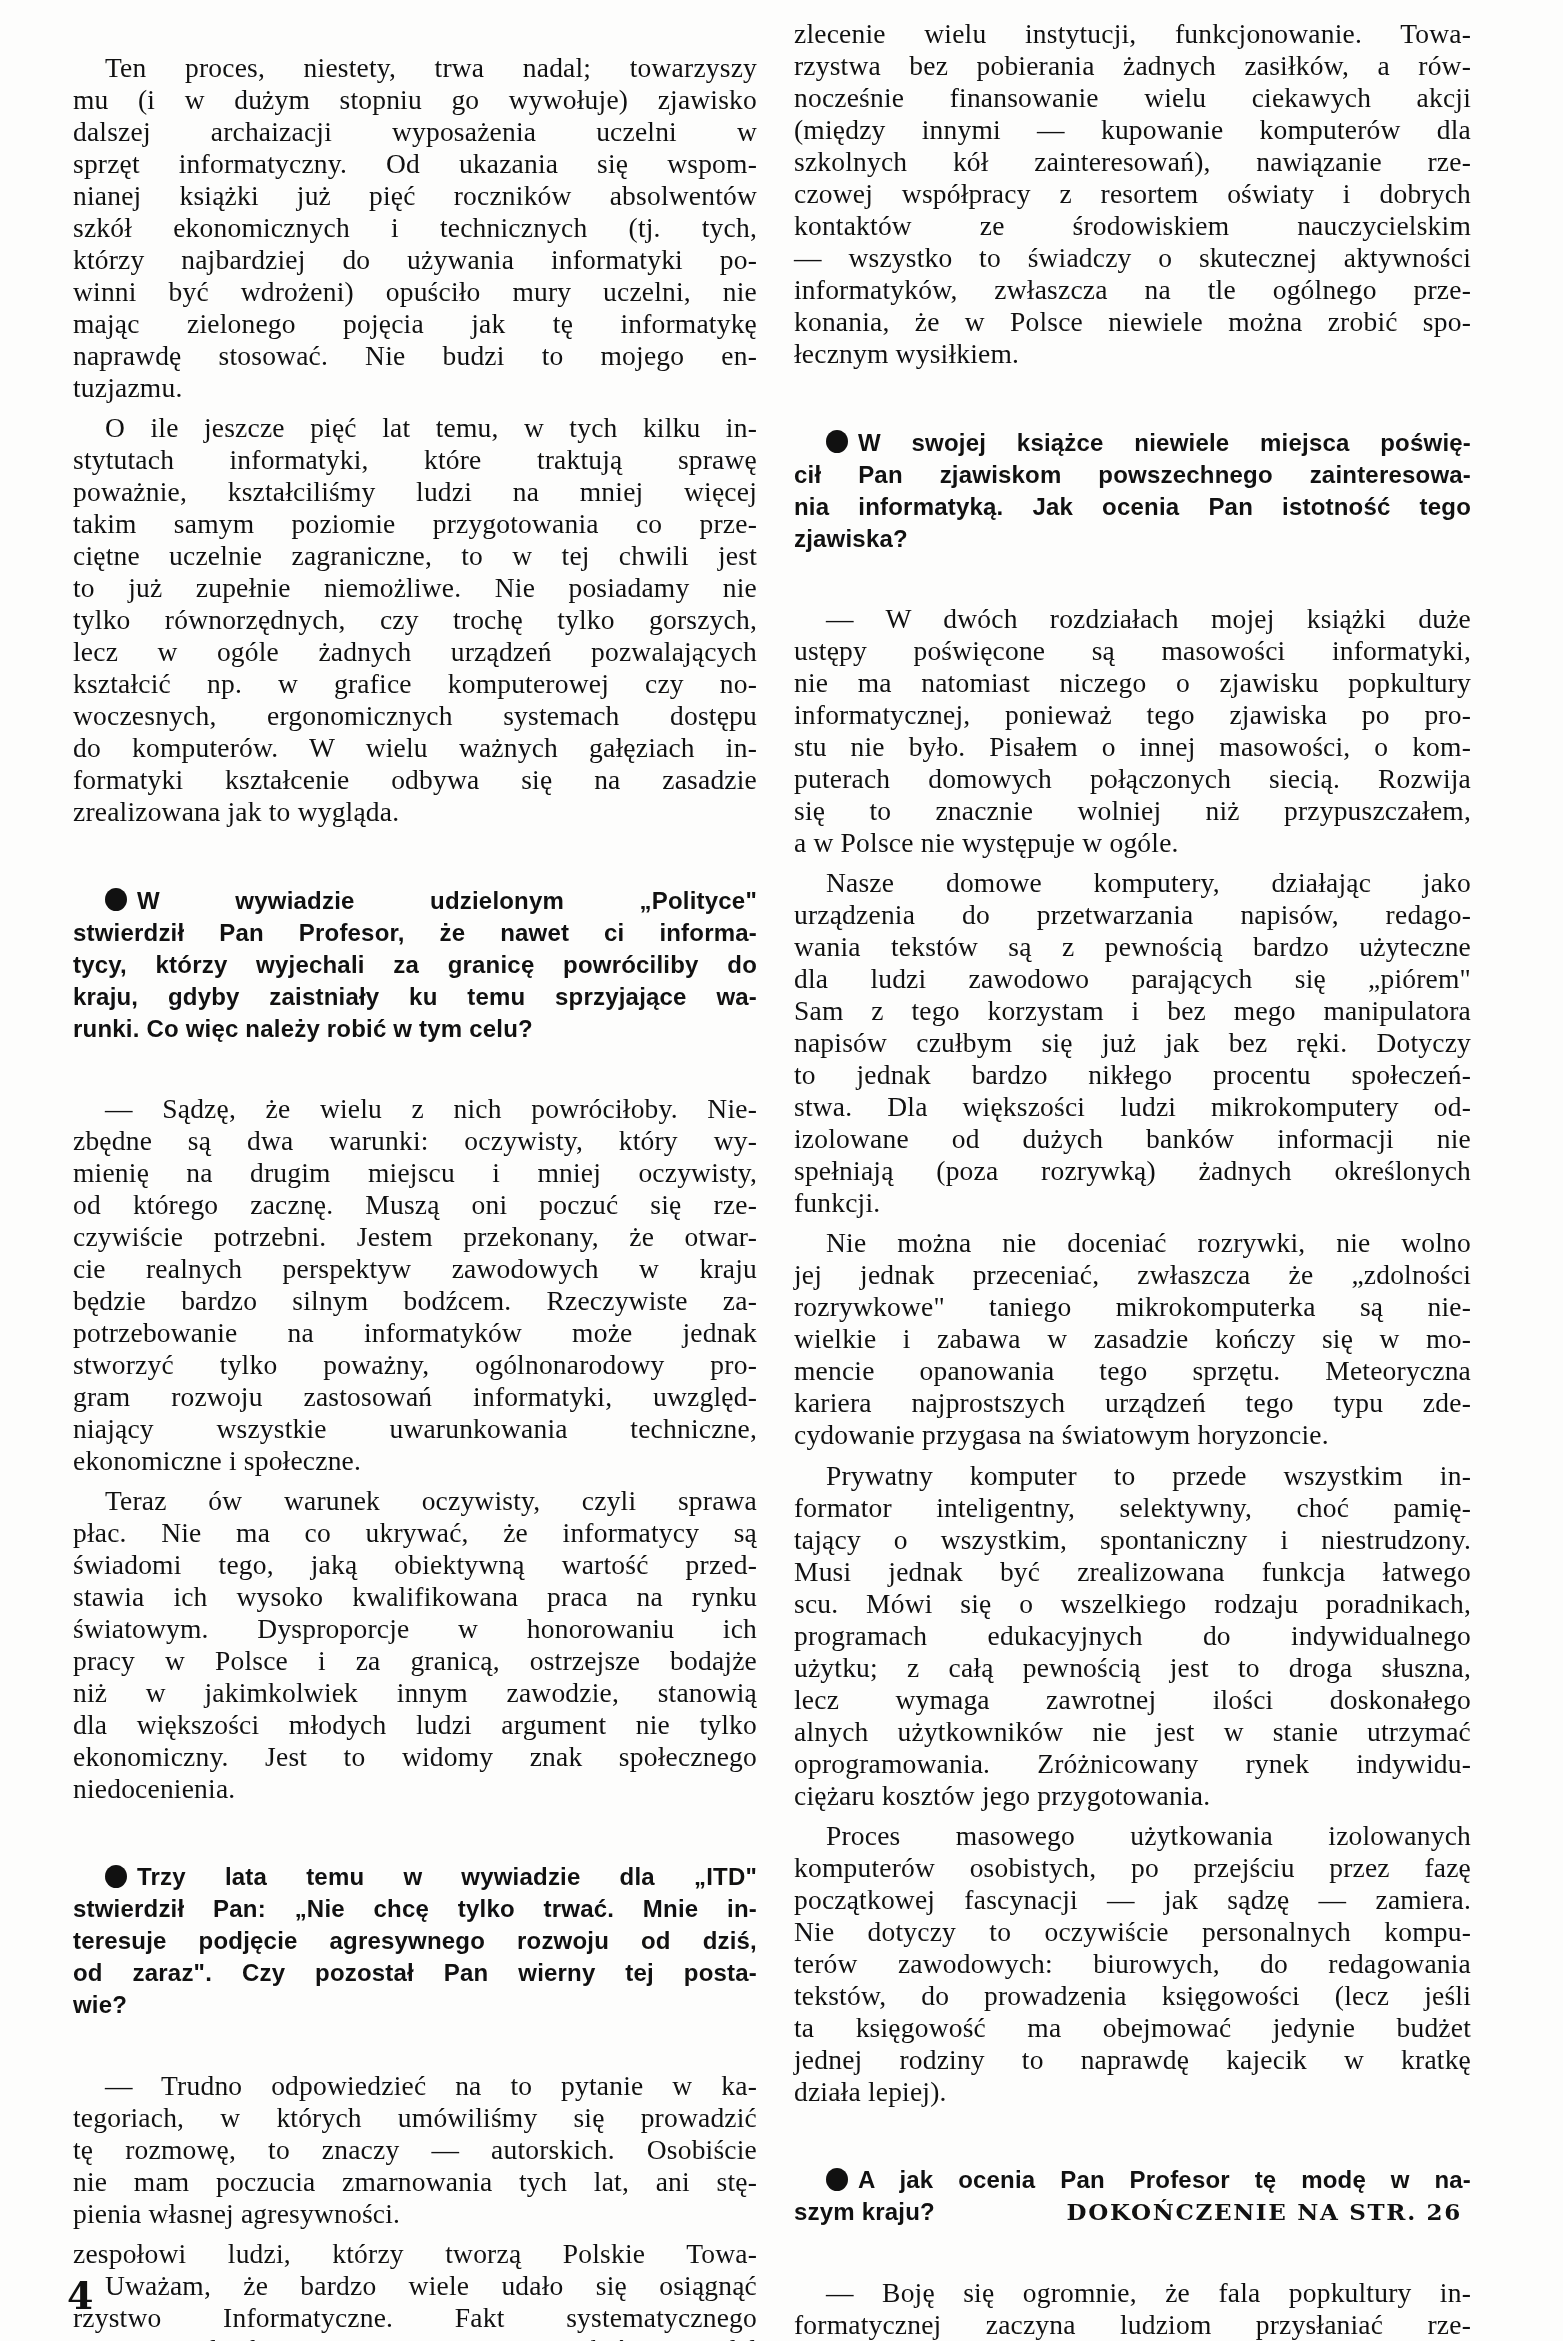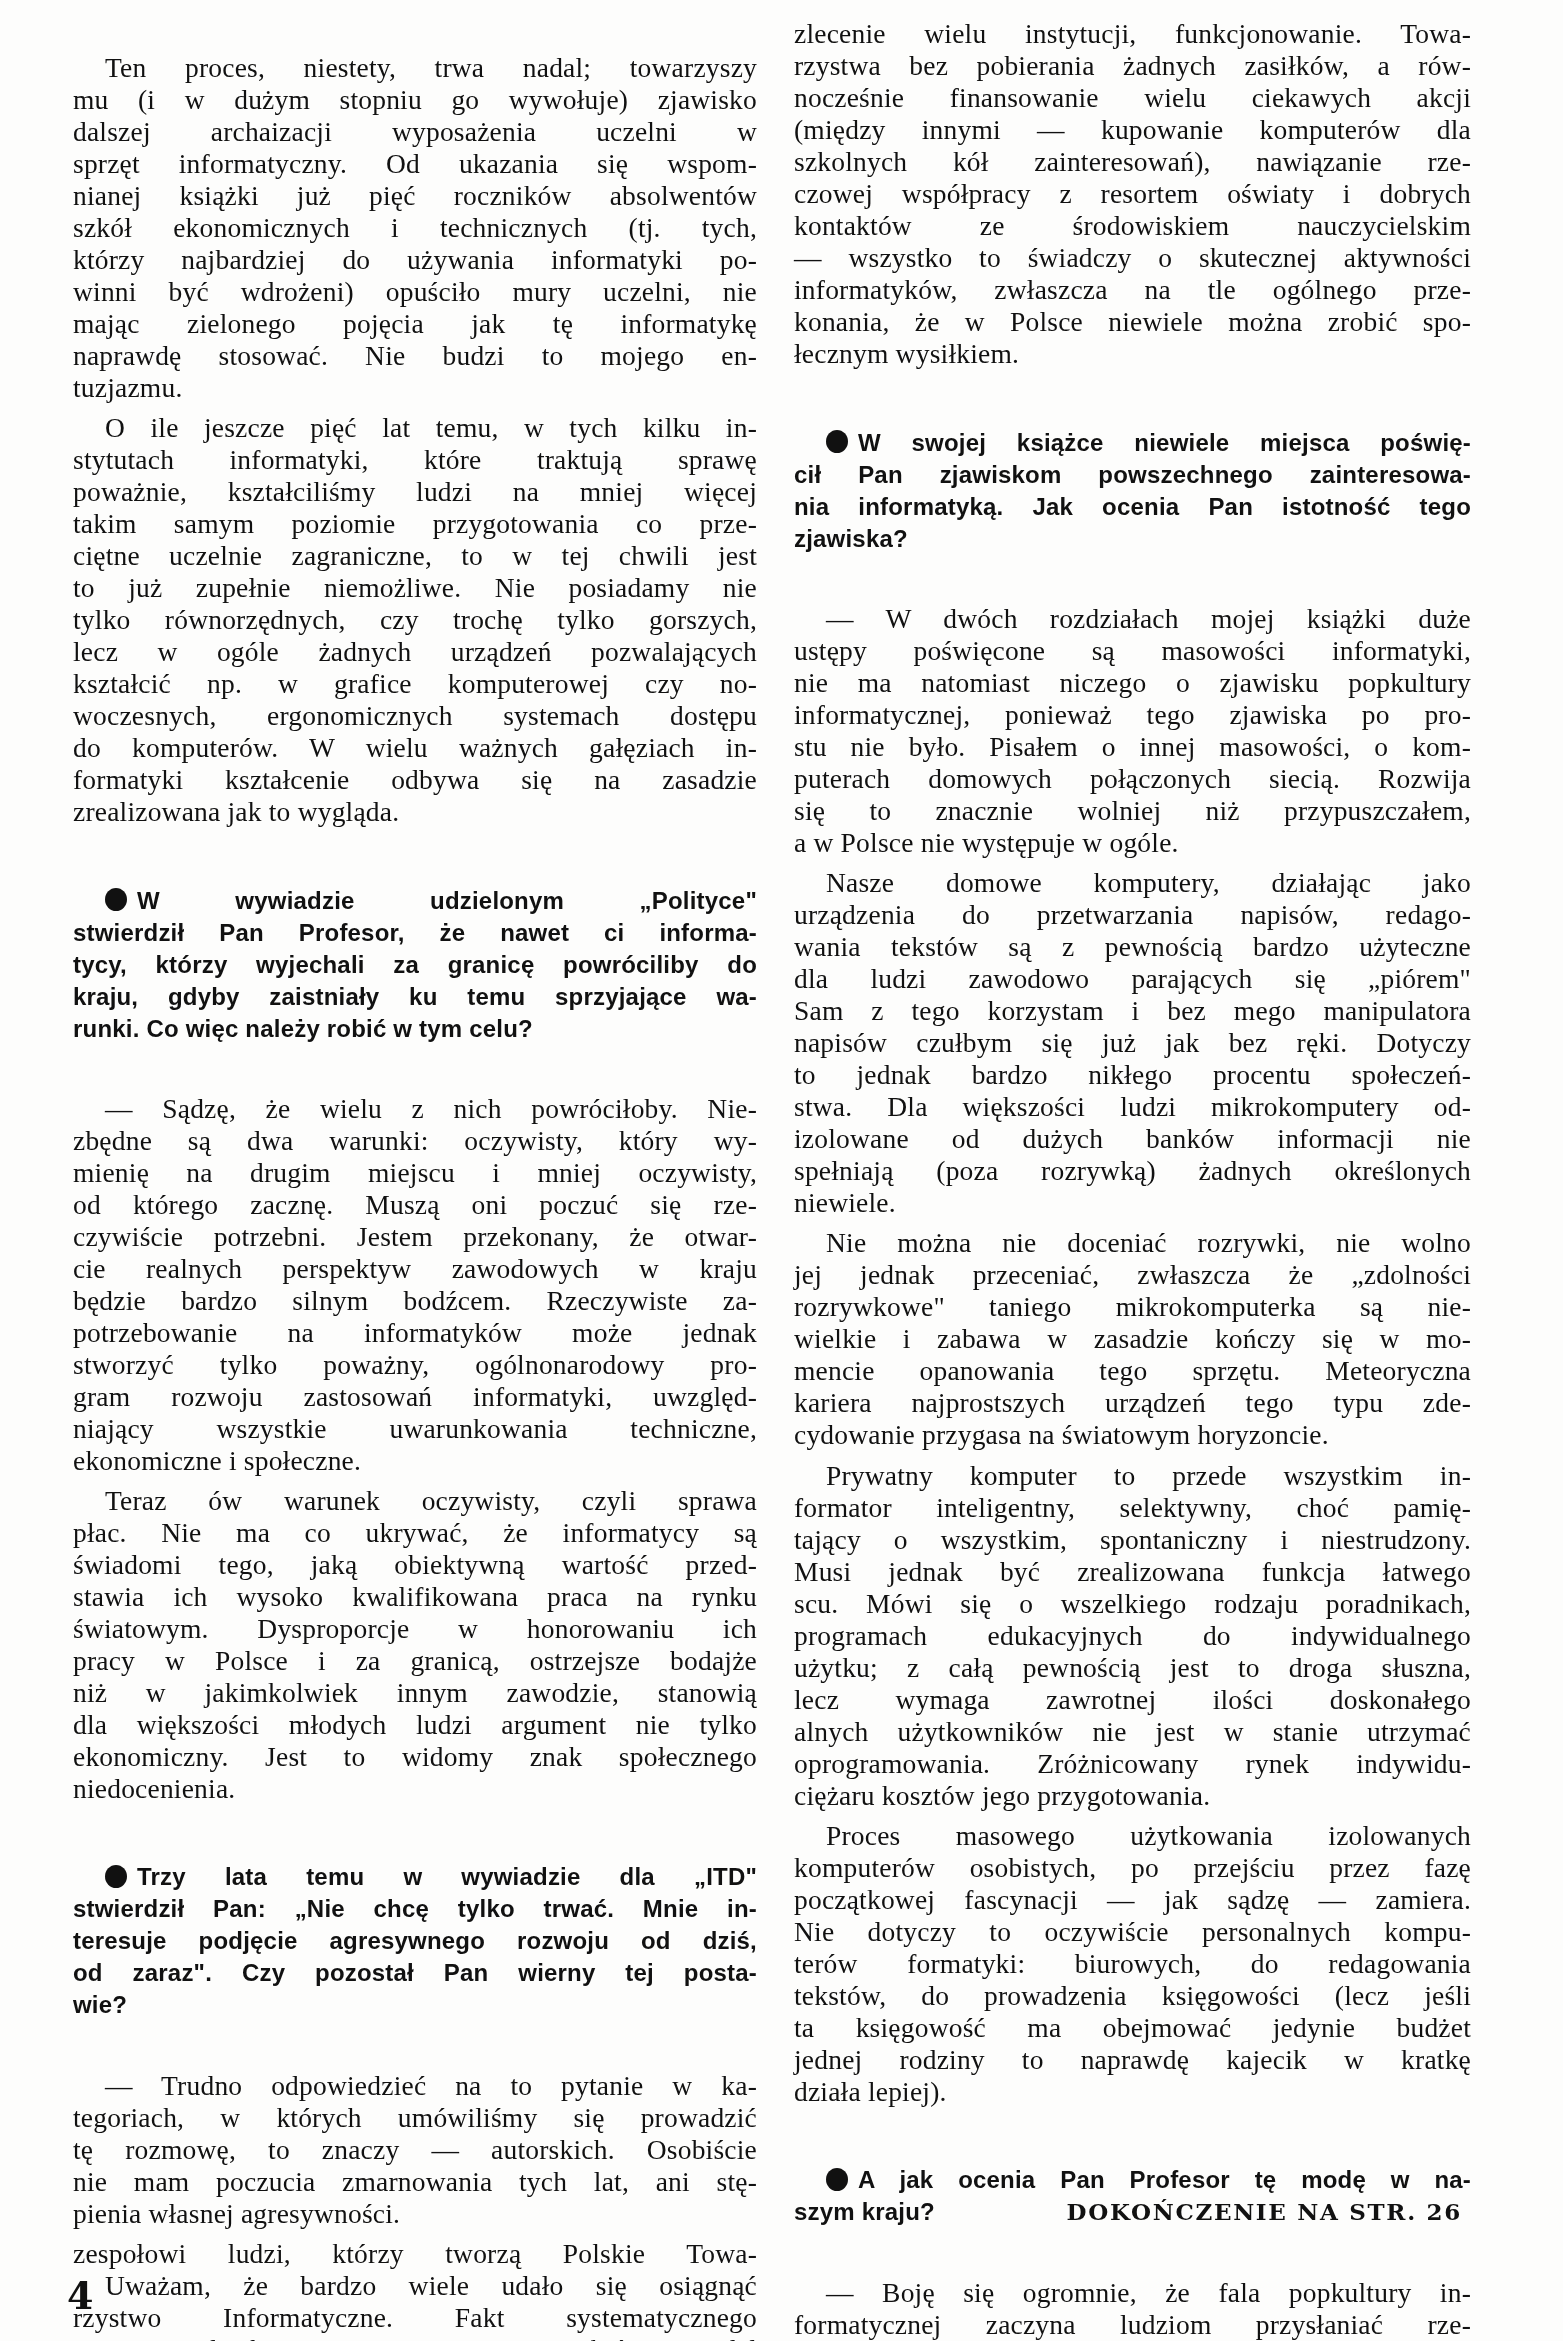--- a/index.html
+++ b/index.html
@@ -166,21 +166,21 @@
         <span class="line indent">Nasze domowe komputery, działając jako</span>
         <span class="line">urządzenia do przetwarzania napisów, redago-</span>
         <span class="line">wania tekstów są z pewnością bardzo użyteczne</span>
         <span class="line">dla ludzi zawodowo parających się „piórem"</span>
         <span class="line">Sam z tego korzystam i bez mego manipulatora</span>
         <span class="line">napisów czułbym się już jak bez ręki. Dotyczy</span>
         <span class="line">to jednak bardzo nikłego procentu społeczeń-</span>
         <span class="line">stwa. Dla większości ludzi mikrokomputery od-</span>
         <span class="line">izolowane od dużych banków informacji nie</span>
         <span class="line">spełniają (poza rozrywką) żadnych określonych</span>
-        <span class="line last">niewiele.</span>
+        <span class="line last">funkcji.</span>
       </div>
       <div class="para">
         <span class="line indent">Nie można nie doceniać rozrywki, nie wolno</span>
         <span class="line">jej jednak przeceniać, zwłaszcza że „zdolności</span>
         <span class="line">rozrywkowe" taniego mikrokomputerka są nie-</span>
         <span class="line">wielkie i zabawa w zasadzie kończy się w mo-</span>
         <span class="line">mencie opanowania tego sprzętu. Meteoryczna</span>
         <span class="line">kariera najprostszych urządzeń tego typu zde-</span>
         <span class="line last">cydowanie przygasa na światowym horyzoncie.</span>
       </div>
@@ -195,21 +195,21 @@
         <span class="line">lecz wymaga zawrotnej ilości doskonałego</span>
         <span class="line">alnych użytkowników nie jest w stanie utrzymać</span>
         <span class="line">oprogramowania. Zróżnicowany rynek indywidu-</span>
         <span class="line last">ciężaru kosztów jego przygotowania.</span>
       </div>
       <div class="para">
         <span class="line indent">Proces masowego użytkowania izolowanych</span>
         <span class="line">komputerów osobistych, po przejściu przez fazę</span>
         <span class="line">początkowej fascynacji — jak sądzę — zamiera.</span>
         <span class="line">Nie dotyczy to oczywiście personalnych kompu-</span>
-        <span class="line">terów formatyki: biurowych, do redagowania</span>
+        <span class="line">terów zawodowych: biurowych, do redagowania</span>
         <span class="line">tekstów, do prowadzenia księgowości (lecz jeśli</span>
         <span class="line">ta księgowość ma obejmować jedynie budżet</span>
         <span class="line">jednej rodziny to naprawdę kajecik w kratkę</span>
         <span class="line last">działa lepiej).</span>
       </div>
       <div class="gap-q"></div>
       <div class="para question">
         <span class="line indent"><span class="bullet"></span><span>A jak ocenia Pan Profesor tę modę w na-</span></span>
         <span class="line last">szym kraju?</span>
       </div>

